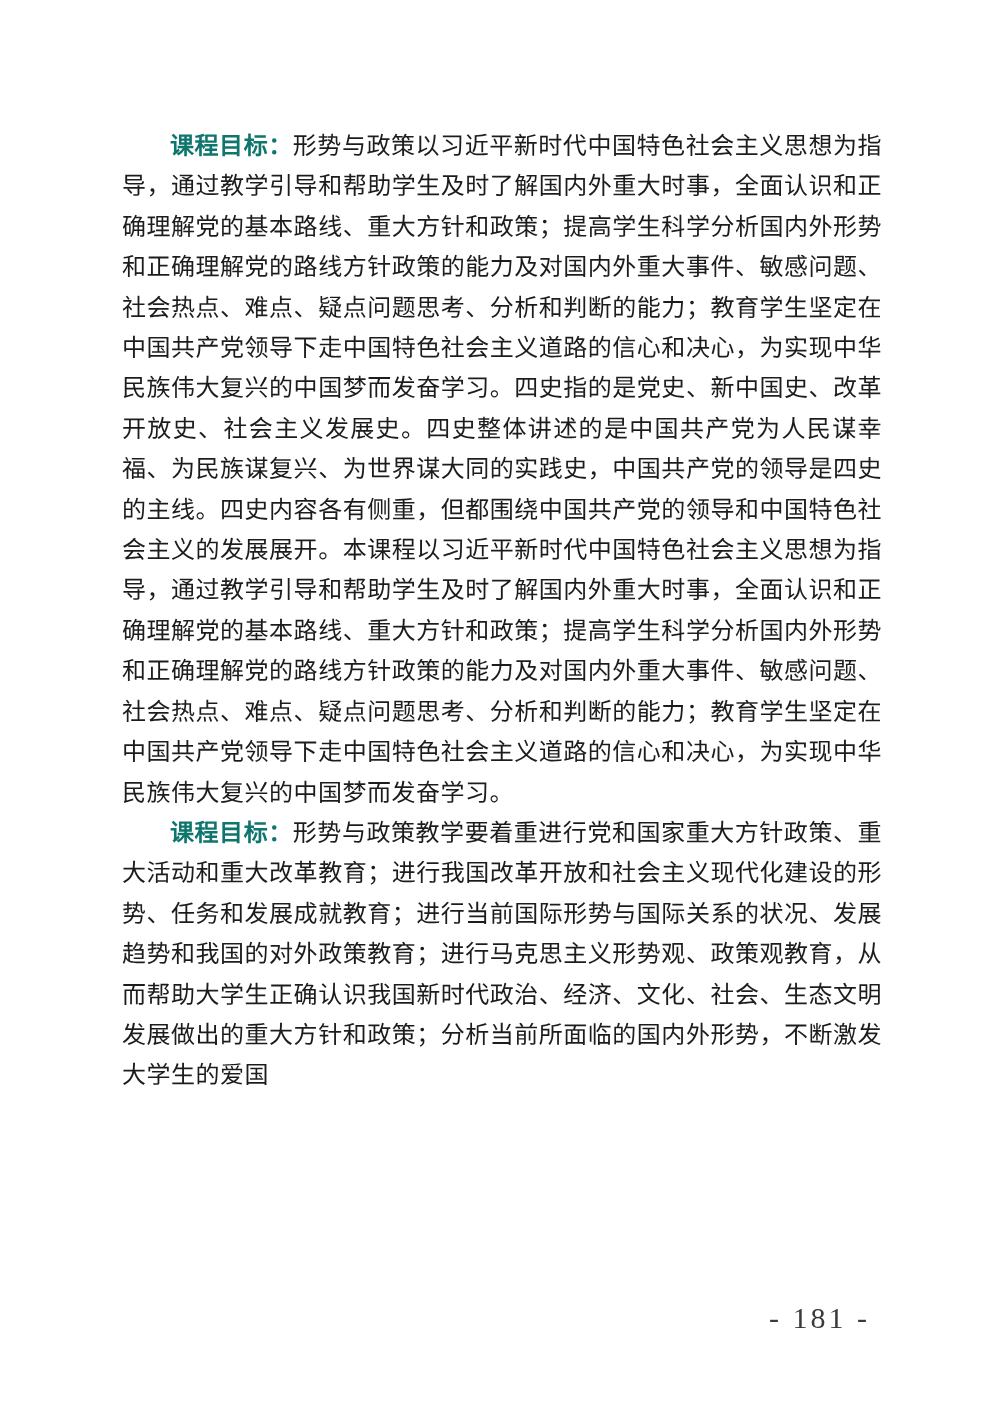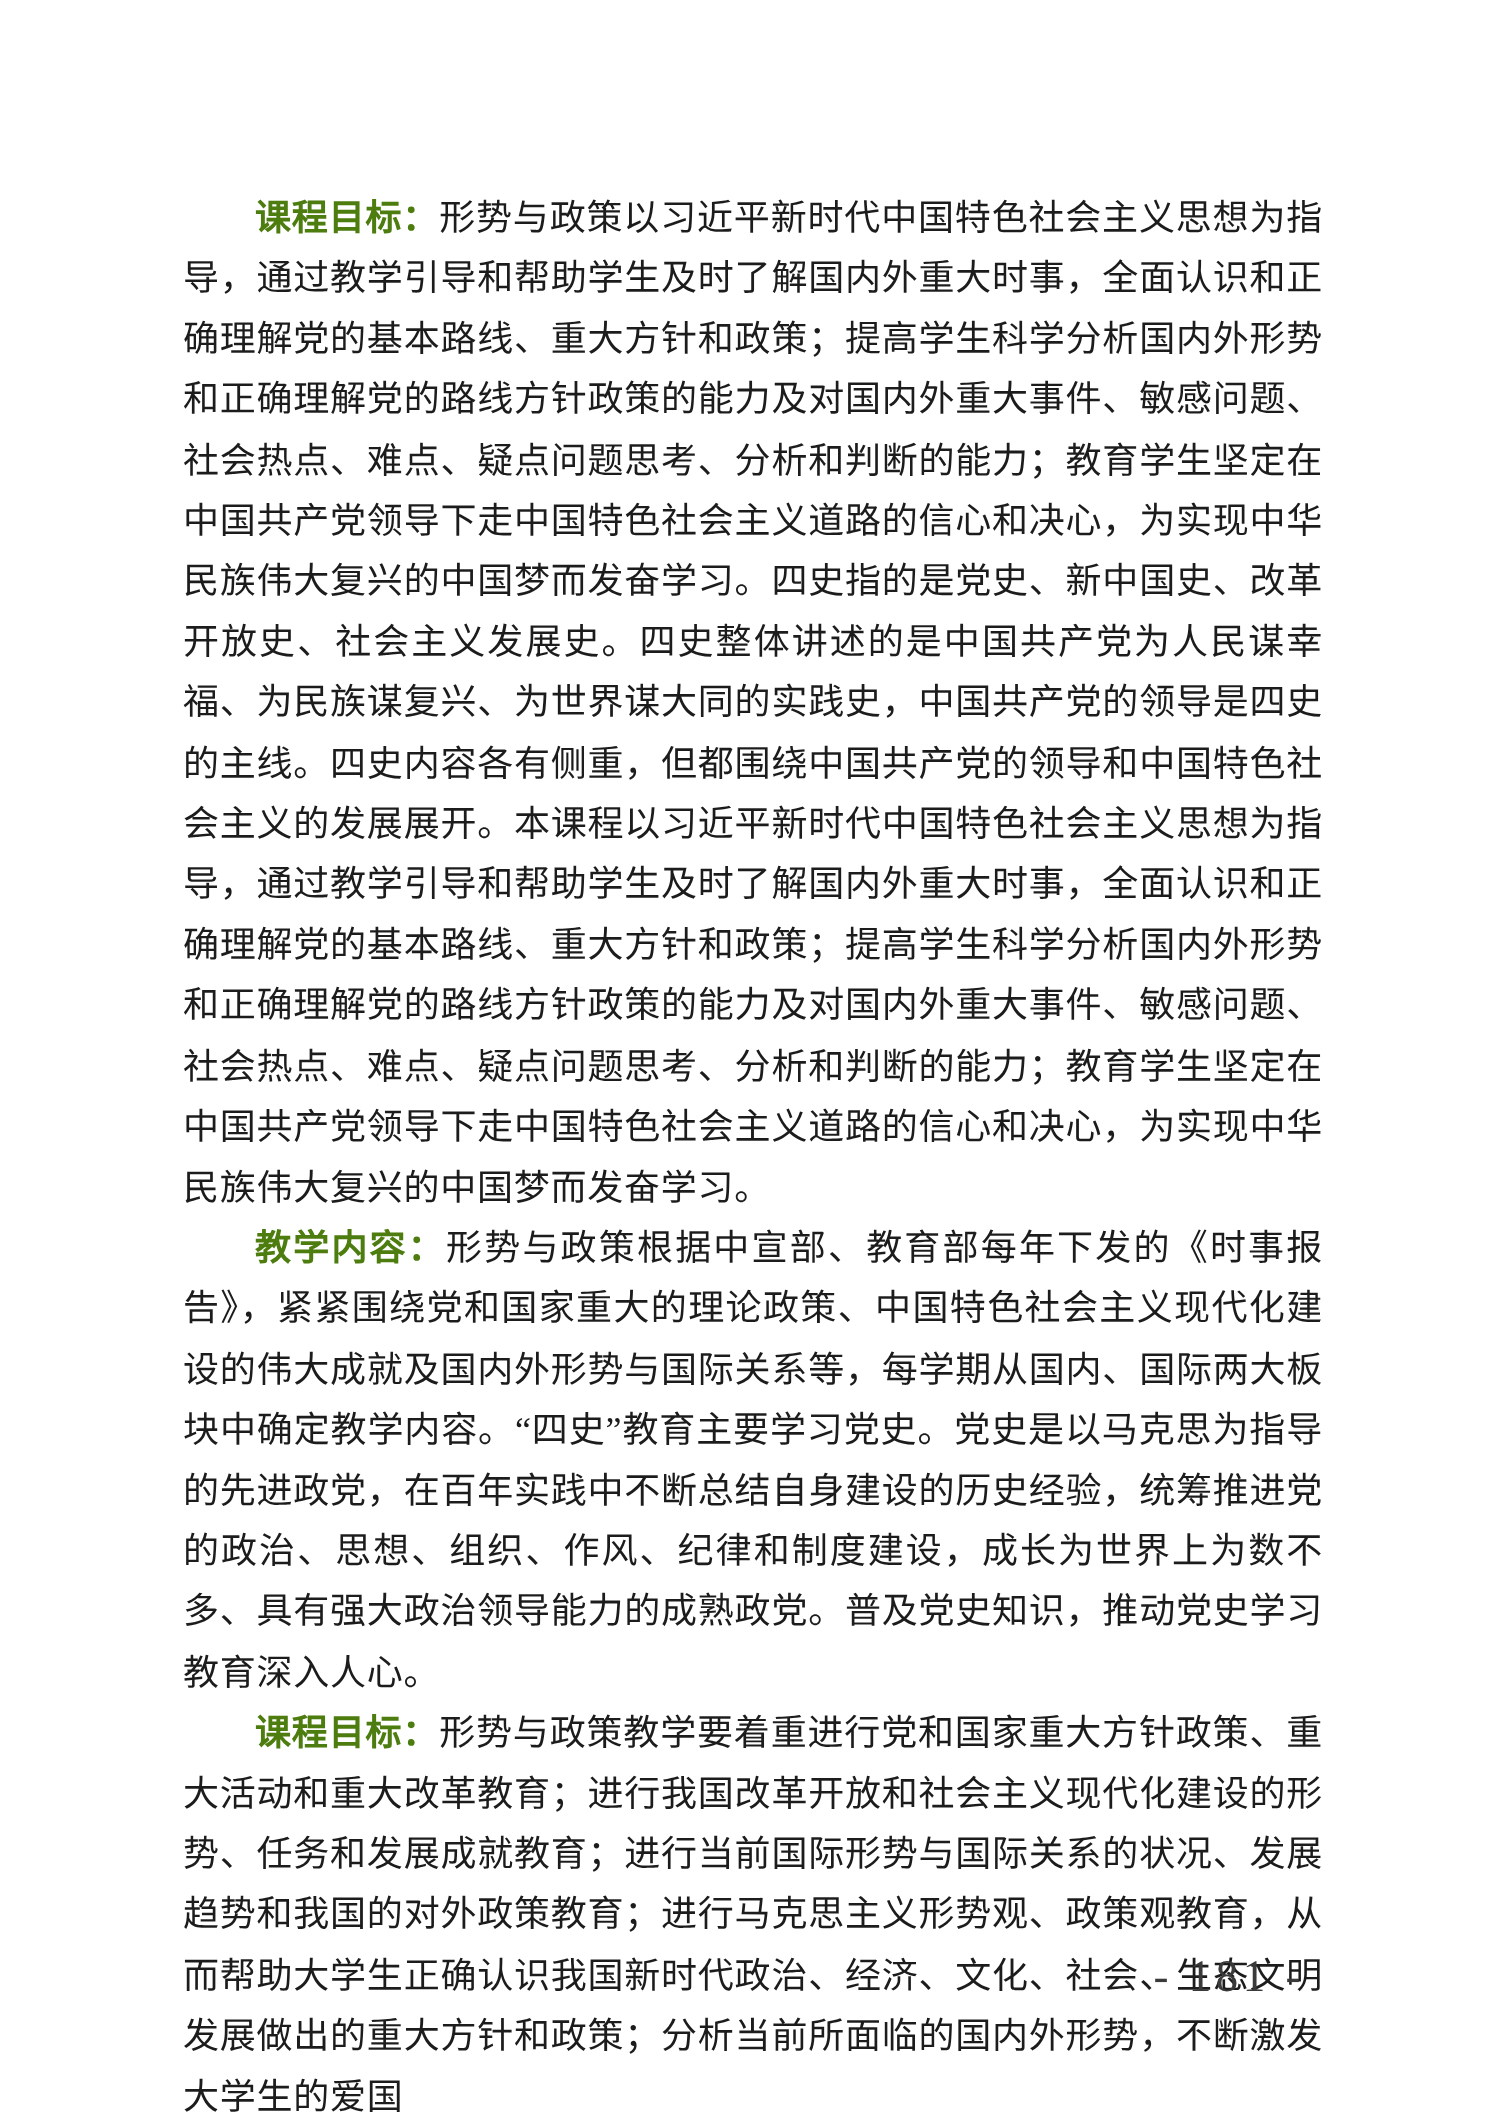--- a/index.html
+++ b/index.html
@@ -28,21 +28,21 @@
     line-height: 40.4px;
     letter-spacing: 0.5px;
     color: #1c1c1c;
     text-align: justify;
     text-indent: 2em;
     font-family: "Liberation Serif", serif;
   }
   .para .heading {
     font-family: "Liberation Sans", sans-serif;
     font-weight: 700;
-    color: #4d7c0f;
+    color: #0f766e;
   }
   .page-number {
     position: absolute;
     top: 1304px;
     right: 130px;
     font-size: 30px;
     line-height: 28px;
     letter-spacing: 3px;
     color: #3a3a3a;
     font-family: "Liberation Serif", serif;
@@ -50,21 +50,20 @@
 </style>
 </head>
 <body>
 
 <div class="page">
 
   <div class="text-block">
 
     <p class="para"><strong class="heading">课程目标：</strong><span>形势与政策以习近平新时代中国特色社会主义思想为指导，通过教学引导和帮助学生及时了解国内外重大时事，全面认识和正确理解党的基本路线、重大方针和政策；提高学生科学分析国内外形势和正确理解党的路线方针政策的能力及对国内外重大事件、敏感问题、社会热点、难点、疑点问题思考、分析和判断的能力；教育学生坚定在中国共产党领导下走中国特色社会主义道路的信心和决心，为实现中华民族伟大复兴的中国梦而发奋学习。四史指的是党史、新中国史、改革开放史、社会主义发展史。四史整体讲述的是中国共产党为人民谋幸福、为民族谋复兴、为世界谋大同的实践史，中国共产党的领导是四史的主线。四史内容各有侧重，但都围绕中国共产党的领导和中国特色社会主义的发展展开。本课程以习近平新时代中国特色社会主义思想为指导，通过教学引导和帮助学生及时了解国内外重大时事，全面认识和正确理解党的基本路线、重大方针和政策；提高学生科学分析国内外形势和正确理解党的路线方针政策的能力及对国内外重大事件、敏感问题、社会热点、难点、疑点问题思考、分析和判断的能力；教育学生坚定在中国共产党领导下走中国特色社会主义道路的信心和决心，为实现中华民族伟大复兴的中国梦而发奋学习。</span></p>
 
-    <p class="para"><strong class="heading">教学内容：</strong><span>形势与政策根据中宣部、教育部每年下发的《时事报告》，紧紧围绕党和国家重大的理论政策、中国特色社会主义现代化建设的伟大成就及国内外形势与国际关系等，每学期从国内、国际两大板块中确定教学内容。“四史”教育主要学习党史。党史是以马克思为指导的先进政党，在百年实践中不断总结自身建设的历史经验，统筹推进党的政治、思想、组织、作风、纪律和制度建设，成长为世界上为数不多、具有强大政治领导能力的成熟政党。普及党史知识，推动党史学习教育深入人心。</span></p>
 
     <p class="para"><strong class="heading">课程目标：</strong><span>形势与政策教学要着重进行党和国家重大方针政策、重大活动和重大改革教育；进行我国改革开放和社会主义现代化建设的形势、任务和发展成就教育；进行当前国际形势与国际关系的状况、发展趋势和我国的对外政策教育；进行马克思主义形势观、政策观教育，从而帮助大学生正确认识我国新时代政治、经济、文化、社会、生态文明发展做出的重大方针和政策；分析当前所面临的国内外形势，不断激发大学生的爱国</span></p>
 
   </div>
 
   <div class="page-number">- 181 -</div>
 
 </div>
 
 </body></html>

